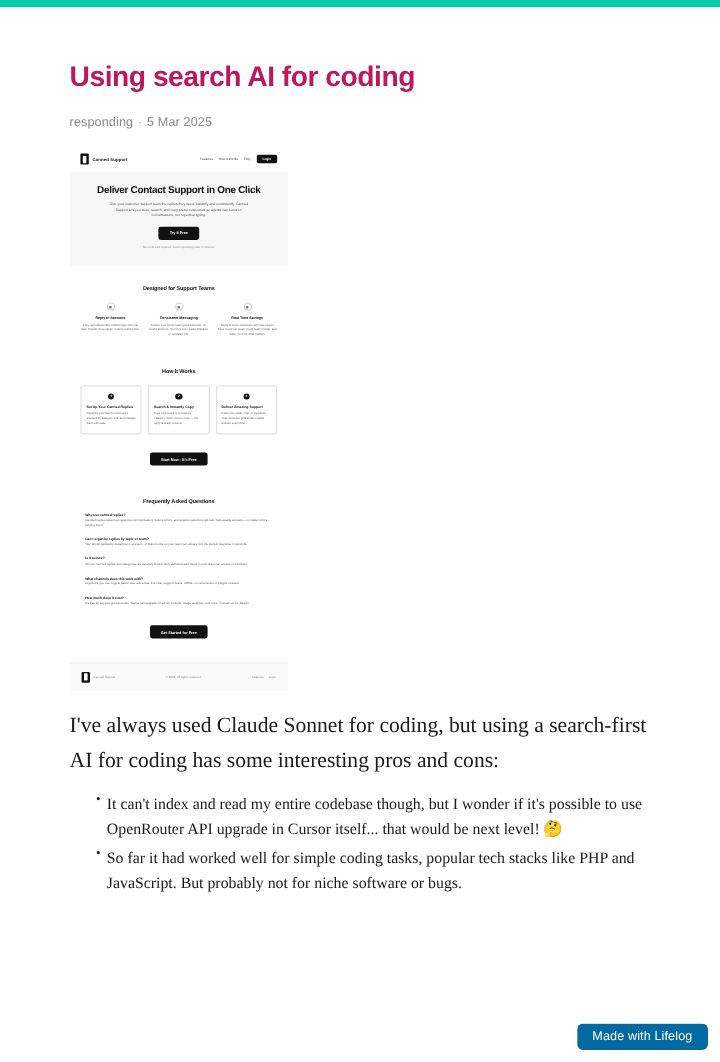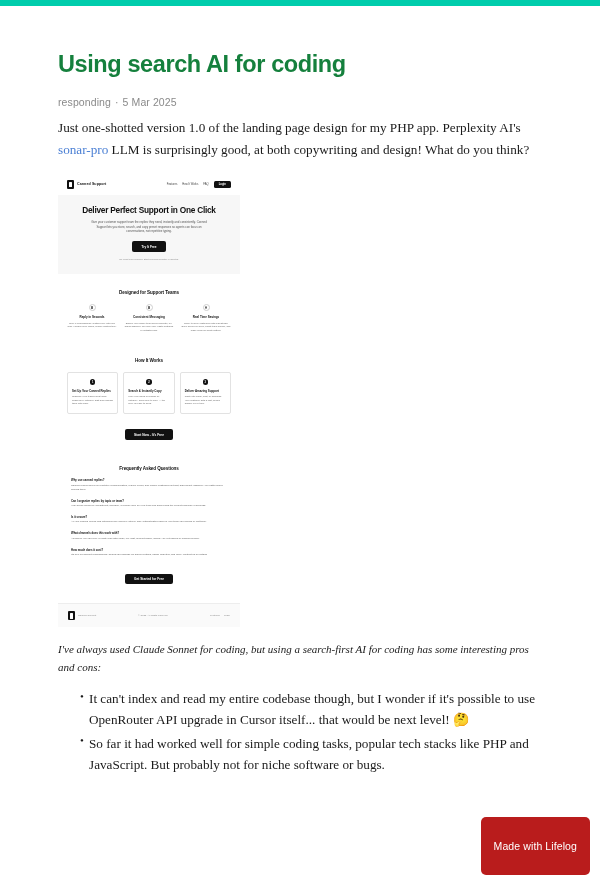--- a/index.html
+++ b/index.html
@@ -22,21 +22,21 @@
 
   .page {
     padding: 0 58px;
   }
 
   .post-title {
     font-family: "Liberation Sans", sans-serif;
     font-size: 23.5px;
     font-weight: bold;
     letter-spacing: -0.4px;
-    color: #15803d;
+    color: #be185d;
     margin: 44px 0 0 0;
     line-height: 1.2;
   }
 
   .byline {
     font-family: "Liberation Sans", sans-serif;
     font-size: 10.5px;
     color: #8a8a8a;
     margin: 18px 0 0 0;
     letter-spacing: 0.1px;
@@ -160,24 +160,23 @@
     background:#fafafa; border-top:0.5px solid #ededed;
     display:flex; align-items:center; justify-content:space-between;
     padding: 7px 10px;
   }
   .s-foot-c { font-size:2.5px; color:#8b8b8b; }
   .s-foot-l { display:flex; gap:4px; }
 
   
   .prose { margin-top: 14px; }
   .prose p {
-    font-size: 11px;
+    font-size: 18px;
     line-height: 1.62;
     margin: 0 0 11px 0;
-    font-style: italic;
   }
   .prose ul {
     margin: 0 0 11px 0;
     padding-left: 22px;
     list-style: none;
   }
   .prose li {
     font-size: 13.2px;
     line-height: 1.62;
     margin: 0 0 2px 0;
@@ -188,63 +187,62 @@
     content: "•";
     position: absolute;
     left: 0; top: -0.5px;
     font-size: 11px;
     color: #1a1a1a;
   }
 
   .badge {
     position: fixed;
     right: 10px; bottom: 10px;
-    background: #b91c1c;
+    background: #0369a1;
     color: #ffffff;
     font-family: "Liberation Sans", sans-serif;
     font-size: 10.5px;
     font-weight: normal;
-    padding: 23px 13px;
+    padding: 5px 13px;
     border-radius: 5px;
     letter-spacing: 0.1px;
   }
 </style>
 </head>
 <body>
 
 <div class="topbar"></div>
 
 <div class="page">
 
   <h1 class="post-title">Using search AI for coding</h1>
 
   <div class="byline">
     <span>responding</span><span class="dot">·</span><span>5 Mar 2025</span>
   </div>
 
-  <p class="lede"><span>Just one-shotted version 1.0 of the landing page design for my PHP app. Perplexity AI's </span><a href="#">sonar-pro</a><span> LLM is surprisingly good, at both copywriting and design! What do you think?</span></p>
 
   <div class="shot-wrap">
     <div class="shot">
 
       <div class="shot-block">
         <div class="s-nav">
           <div class="s-brand">
             <div class="s-logo"></div>
             <div class="s-brandname">Canned Support</div>
           </div>
           <div class="s-navlinks">
             <span class="s-navlink">Features</span>
             <span class="s-navlink">How It Works</span>
             <span class="s-navlink">FAQ</span>
             <span class="s-navbtn">Login</span>
           </div>
         </div>
         <div class="s-hero">
-          <div class="s-hero-h1">Deliver Perfect Support in One Click</div>
+          <div class="s-hero-h1">Deliver Contact Support in One Click</div>
           <div class="s-hero-sub">Give your customer support team the replies they need, instantly and consistently. Canned Support lets you store, search, and copy preset responses so agents can focus on conversations, not repetitive typing.</div>
           <div class="s-cta">Try It Free</div>
           <div class="s-cta-note">No credit card required. Start responding faster in minutes.</div>
         </div>
       </div>
 
       <div class="shot-gap"></div>
 
       <div class="shot-block s-sec">
         <div class="s-h2">Designed for Support Teams</div>

